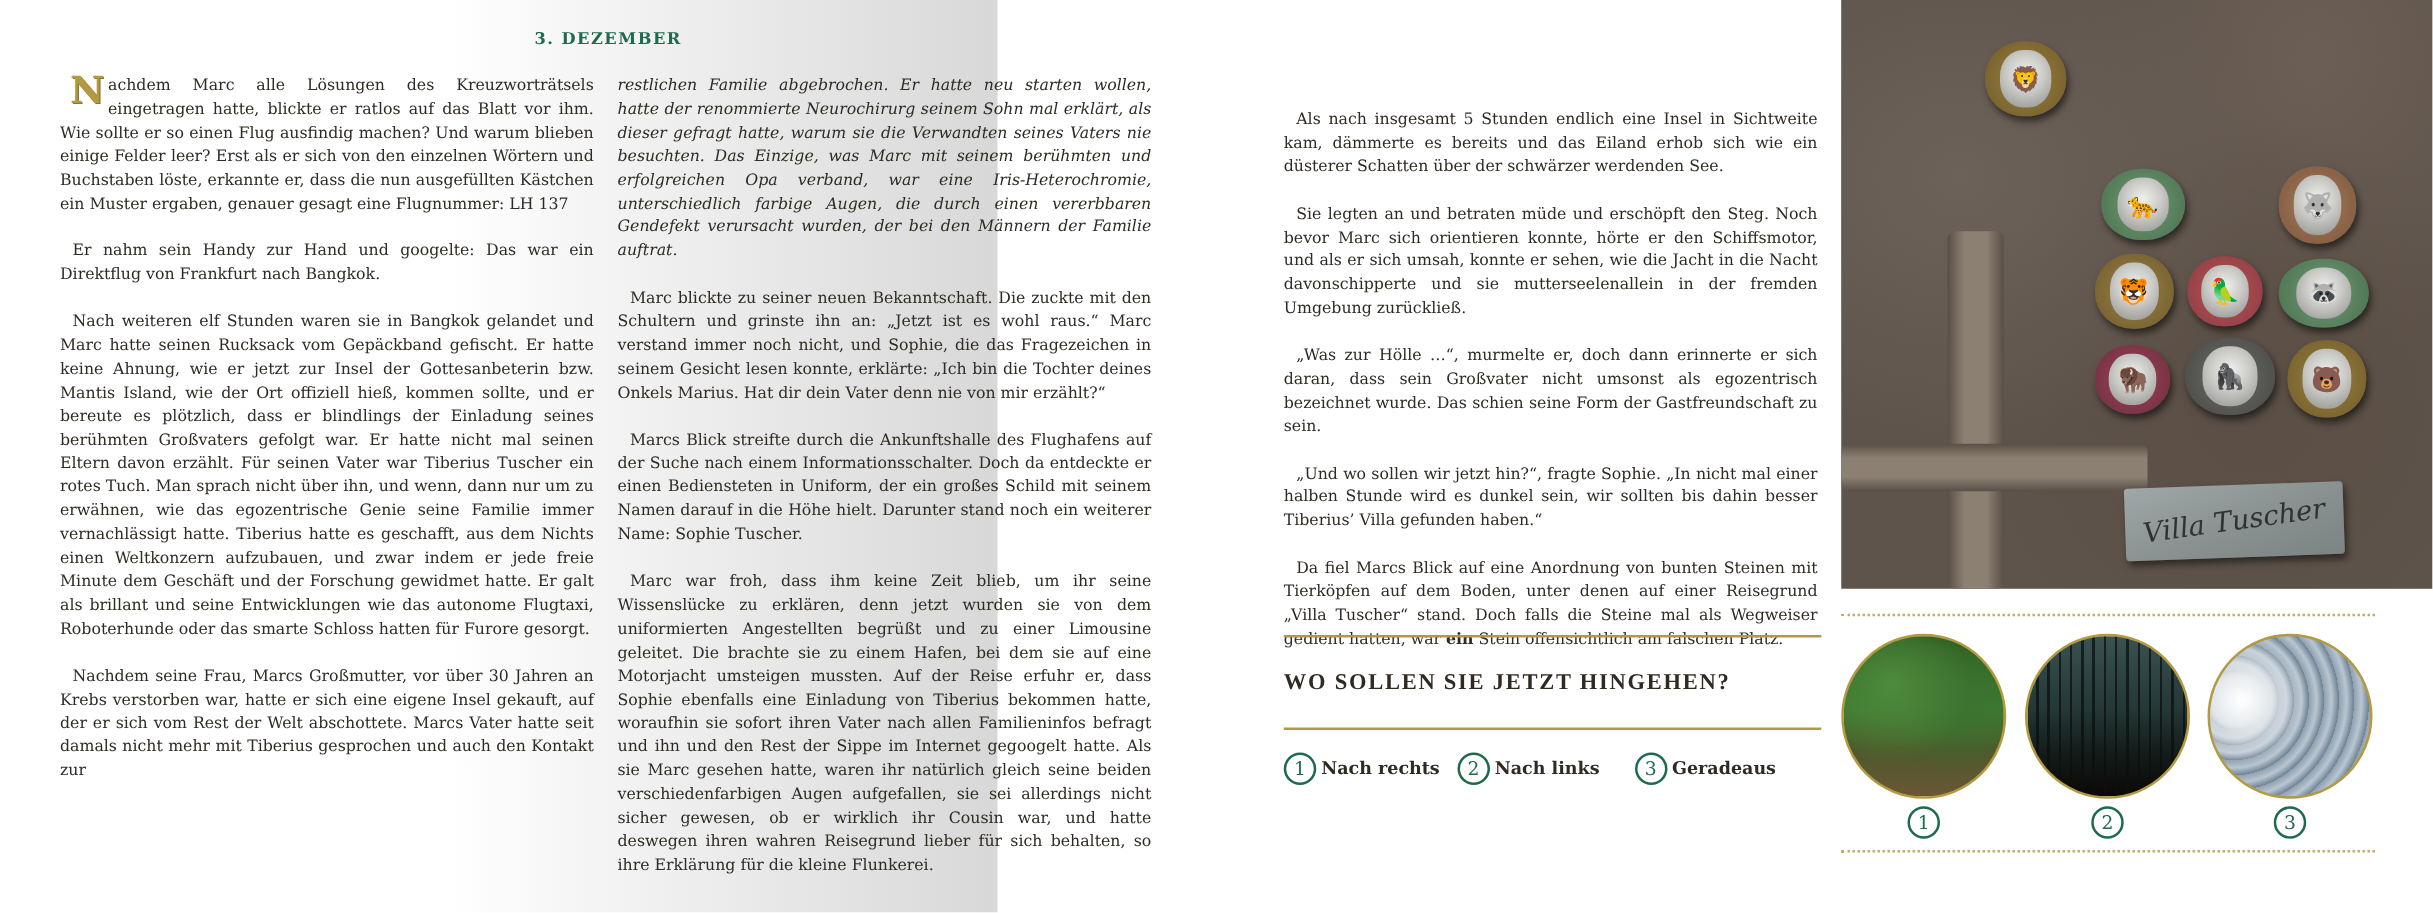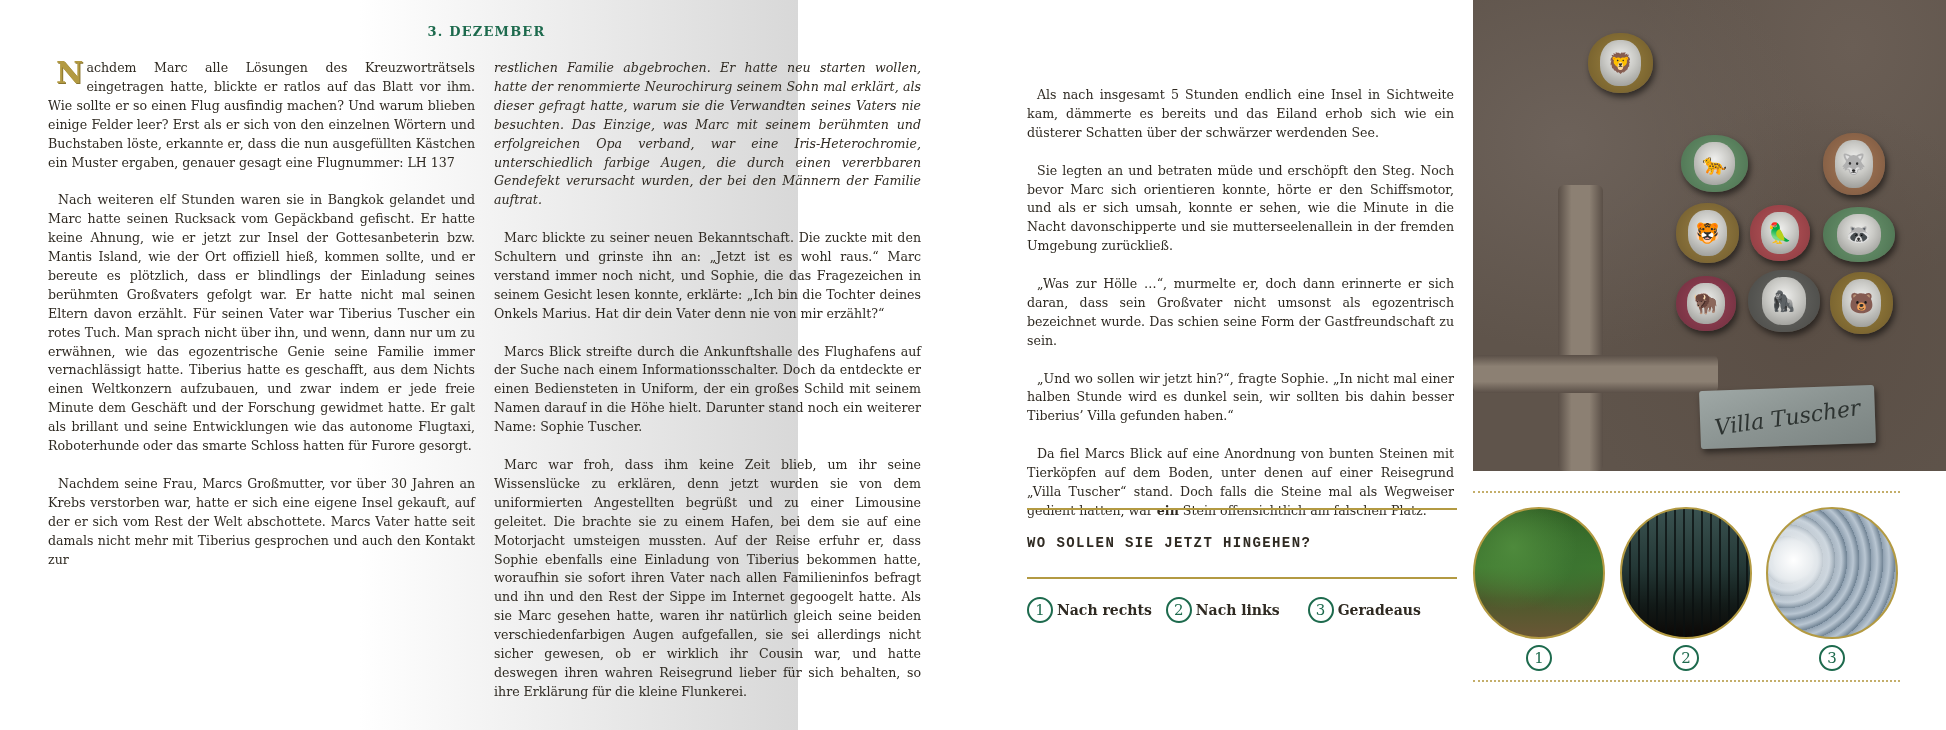--- a/index.html
+++ b/index.html
@@ -35,21 +35,21 @@
     float: left; font-family: "DejaVu Serif", serif; font-weight: bold; font-size: 30px; line-height: 24px;
     color: #b39a42; margin: 2px 3px 0 8px;
     text-shadow: 1px 1px 0 #8a7630;
   }
   .col p.first { text-indent: 0; }
   .bold { font-weight: bold; }
 
   .question-box { position: absolute; left: 1027px; top: 508px; width: 430px; }
   .gold-rule { height: 2px; background: #b39a42; width: 430px; }
   .question-title {
-    font-family: Liberation Mono, monospace; font-weight: bold; font-size: 14px; letter-spacing: 1.4px;
+    font-family: Liberation Serif, serif; font-weight: bold; font-size: 18px; letter-spacing: 1.4px;
     color: #2f2a22; padding: 25px 0 26px 0;
   }
   .answers { display: flex; align-items: center; margin-top: 18px; font-family: "DejaVu Serif", serif; font-weight: bold; font-size: 14px; }
   .answer { display: flex; align-items: center; cursor: pointer; }
   .answer-1 { margin-right: 14px; }
   .answer-2 { margin-right: 28px; }
   .num-circle {
     width: 26px; height: 26px; border: 2px solid #1d6a4d; border-radius: 50%;
     display: inline-flex; align-items: center; justify-content: center;
     color: #1d6a4d; font-weight: normal; font-size: 15px; margin-right: 4px; background: #fff;
@@ -146,37 +146,38 @@
   .onum-3 { left: 1819px; }
 </style>
 </head>
 <body>
 
 <div class="page-left">
   <div class="chapter-title">3. DEZEMBER</div>
 
   <div class="col col-1">
     <p class="first"><span class="dropcap">N</span><span>achdem Marc alle Lösungen des Kreuzworträtsels eingetragen hatte, blickte er ratlos auf das Blatt vor ihm. Wie sollte er so einen Flug ausfindig machen? Und warum blieben einige Felder leer? Erst als er sich von den einzelnen Wörtern und Buchstaben löste, erkannte er, dass die nun ausgefüllten Kästchen ein Muster ergaben, genauer gesagt eine Flugnummer: LH 137</span></p>
+    <p>Er nahm sein Handy zur Hand und googelte: Das war ein Direktflug von Frankfurt nach Bangkok.</p>
     <p>Nach weiteren elf Stunden waren sie in Bangkok gelandet und Marc hatte seinen Rucksack vom Gepäckband gefischt. Er hatte keine Ahnung, wie er jetzt zur Insel der Gottesanbeterin bzw. Mantis Island, wie der Ort offiziell hieß, kommen sollte, und er bereute es plötzlich, dass er blindlings der Einladung seines berühmten Großvaters gefolgt war. Er hatte nicht mal seinen Eltern davon erzählt. Für seinen Vater war Tiberius Tuscher ein rotes Tuch. Man sprach nicht über ihn, und wenn, dann nur um zu erwähnen, wie das egozentrische Genie seine Familie immer vernachlässigt hatte. Tiberius hatte es geschafft, aus dem Nichts einen Weltkonzern aufzubauen, und zwar indem er jede freie Minute dem Geschäft und der Forschung gewidmet hatte. Er galt als brillant und seine Entwicklungen wie das autonome Flugtaxi, Roboterhunde oder das smarte Schloss hatten für Furore gesorgt.</p>
     <p>Nachdem seine Frau, Marcs Großmutter, vor über 30 Jahren an Krebs verstorben war, hatte er sich eine eigene Insel gekauft, auf der er sich vom Rest der Welt abschottete. Marcs Vater hatte seit damals nicht mehr mit Tiberius gesprochen und auch den Kontakt zur</p>
   </div>
 
   <div class="col col-2">
     <p class="noindent">restlichen Familie abgebrochen. Er hatte neu starten wollen, hatte der renommierte Neurochirurg seinem Sohn mal erklärt, als dieser gefragt hatte, warum sie die Verwandten seines Vaters nie besuchten. Das Einzige, was Marc mit seinem berühmten und erfolgreichen Opa verband, war eine Iris-Heterochromie, unterschiedlich farbige Augen, die durch einen vererbbaren Gendefekt verursacht wurden, der bei den Männern der Familie auftrat.</p>
     <p>Marc blickte zu seiner neuen Bekanntschaft. Die zuckte mit den Schultern und grinste ihn an: „Jetzt ist es wohl raus.“ Marc verstand immer noch nicht, und Sophie, die das Fragezeichen in seinem Gesicht lesen konnte, erklärte: „Ich bin die Tochter deines Onkels Marius. Hat dir dein Vater denn nie von mir erzählt?“</p>
     <p>Marcs Blick streifte durch die Ankunftshalle des Flughafens auf der Suche nach einem Informationsschalter. Doch da entdeckte er einen Bediensteten in Uniform, der ein großes Schild mit seinem Namen darauf in die Höhe hielt. Darunter stand noch ein weiterer Name: Sophie Tuscher.</p>
     <p>Marc war froh, dass ihm keine Zeit blieb, um ihr seine Wissenslücke zu erklären, denn jetzt wurden sie von dem uniformierten Angestellten begrüßt und zu einer Limousine geleitet. Die brachte sie zu einem Hafen, bei dem sie auf eine Motorjacht umsteigen mussten. Auf der Reise erfuhr er, dass Sophie ebenfalls eine Einladung von Tiberius bekommen hatte, woraufhin sie sofort ihren Vater nach allen Familieninfos befragt und ihn und den Rest der Sippe im Internet gegoogelt hatte. Als sie Marc gesehen hatte, waren ihr natürlich gleich seine beiden verschiedenfarbigen Augen aufgefallen, sie sei allerdings nicht sicher gewesen, ob er wirklich ihr Cousin war, und hatte deswegen ihren wahren Reisegrund lieber für sich behalten, so ihre Erklärung für die kleine Flunkerei.</p>
   </div>
 </div>
 
 <div class="page-right"></div>
 
 <div class="col col-3">
   <p>Als nach insgesamt 5 Stunden endlich eine Insel in Sichtweite kam, dämmerte es bereits und das Eiland erhob sich wie ein düsterer Schatten über der schwärzer werdenden See.</p>
-  <p>Sie legten an und betraten müde und erschöpft den Steg. Noch bevor Marc sich orientieren konnte, hörte er den Schiffsmotor, und als er sich umsah, konnte er sehen, wie die Minute in die Nacht davonschipperte und sie mutterseelenallein in der fremden Umgebung zurückließ.</p>
+  <p>Sie legten an und betraten müde und erschöpft den Steg. Noch bevor Marc sich orientieren konnte, hörte er den Schiffsmotor, und als er sich umsah, konnte er sehen, wie die Jacht in die Nacht davonschipperte und sie mutterseelenallein in der fremden Umgebung zurückließ.</p>
   <p>„Was zur Hölle …“, murmelte er, doch dann erinnerte er sich daran, dass sein Großvater nicht umsonst als egozentrisch bezeichnet wurde. Das schien seine Form der Gastfreundschaft zu sein.</p>
   <p>„Und wo sollen wir jetzt hin?“, fragte Sophie. „In nicht mal einer halben Stunde wird es dunkel sein, wir sollten bis dahin besser Tiberius’ Villa gefunden haben.“</p>
   <p><span>Da fiel Marcs Blick auf eine Anordnung von bunten Steinen mit Tierköpfen auf dem Boden, unter denen auf einer Reisegrund „Villa Tuscher“ stand. Doch falls die Steine mal als Wegweiser gedient hatten, war </span><span class="bold">ein</span><span> Stein offensichtlich am falschen Platz.</span></p>
 </div>
 
 <div class="question-box">
   <div class="gold-rule"></div>
   <div class="question-title">WO SOLLEN SIE JETZT HINGEHEN?</div>
   <div class="gold-rule"></div>
   <div class="answers">

